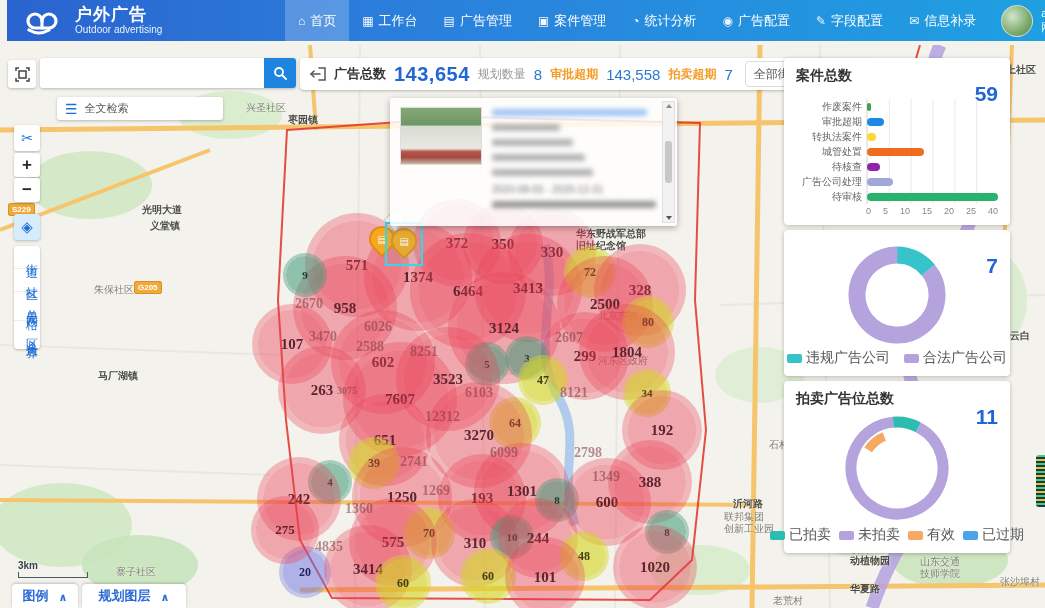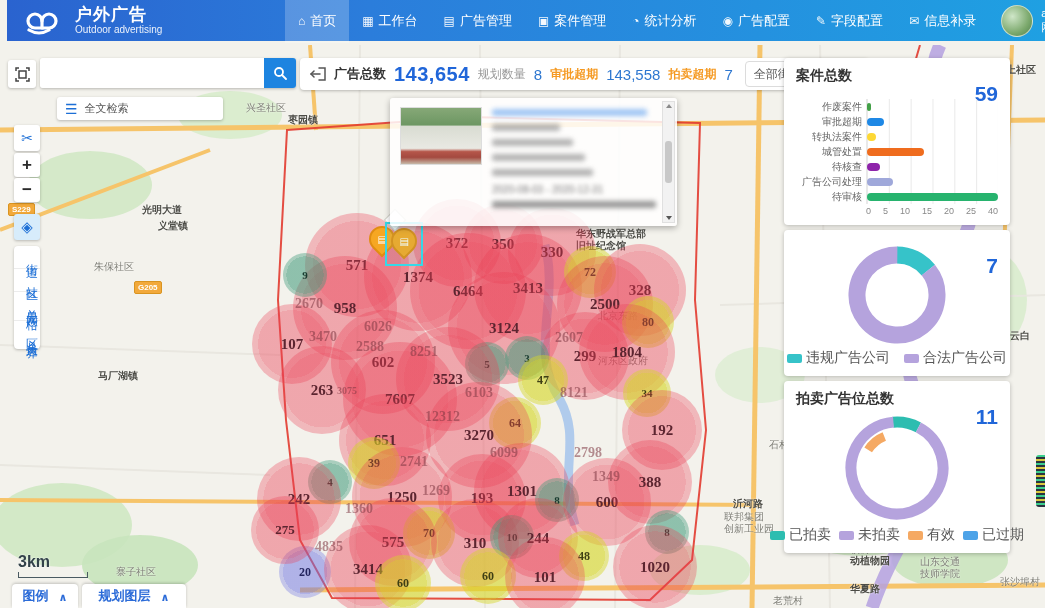--- a/index.html
+++ b/index.html
@@ -94,21 +94,21 @@
   .bar-label{text-align:right;line-height:15px;white-space:nowrap;}
   .bars-plot{position:relative;background:linear-gradient(to right,#e9e9e9 1px,transparent 1px);background-size:calc(100%/6) 100%;border-left:1px solid #e9e9e9;}
   .bar-row{height:15px;display:flex;align-items:center;}
   .bar{height:8px;border-radius:4px;}
   .axis{display:flex;justify-content:space-between;font-size:9px;color:#888;margin-top:2px;}
   .donut-wrap{display:flex;justify-content:center;margin:4px 0 2px;}
   .legend{display:flex;justify-content:center;gap:14px;flex-wrap:nowrap;}
   .legend-item{display:flex;align-items:center;gap:4px;font-size:14px;color:#555;cursor:pointer;white-space:nowrap;font-family:Liberation Serif, serif;}
   .legend-swatch{width:15px;height:9px;border-radius:2px;}
   
-  .scalebar{position:absolute;left:18px;bottom:30px;z-index:5;font-size:16px;font-weight:bold;color:#33424a;text-shadow:0 0 2px #fff;}
+  .scalebar{position:absolute;left:18px;bottom:30px;z-index:5;font-size:10px;font-weight:bold;color:#33424a;text-shadow:0 0 2px #fff;}
   .scalebar .bar-line{width:68px;height:5px;border:1.5px solid #4a5a62;border-top:none;margin-top:1px;}
   .bottom-panel{position:absolute;bottom:0;height:24px;background:#fff;border-radius:4px 4px 0 0;z-index:5;
     box-shadow:0 -1px 3px rgba(0,0,0,.2);display:flex;align-items:center;justify-content:center;gap:10px;
     color:#2b6bd8;font-size:13px;font-weight:bold;cursor:pointer;}
   .chev-up::after{content:"∧";font-size:11px;color:#2b6bd8;}
   .mini-widget{position:absolute;right:0;top:455px;width:9px;height:52px;background:#2a3340;border-radius:3px 0 0 3px;z-index:5;cursor:pointer;
     background-image:repeating-linear-gradient(to bottom,#3bcf8d 0 2px,#2a3340 2px 4px,#d8c93c 4px 6px,#2a3340 6px 8px);}
 </style>
 </head>
 <body>
@@ -468,24 +468,24 @@
 <div class="bubble faint" style="left: 560px; top: 385px; font-size: 14px;">8121</div>
 <div class="bubble faint" style="left: 425px; top: 409px; font-size: 14px;">12312</div>
 <div class="bubble faint" style="left: 400px; top: 454px; font-size: 14px;">2741</div>
 <div class="bubble faint" style="left: 490px; top: 445px; font-size: 14px;">6099</div>
 <div class="bubble faint" style="left: 574px; top: 445px; font-size: 14px;">2798</div>
 <div class="bubble faint" style="left: 592px; top: 469px; font-size: 14px;">1349</div>
 <div class="bubble faint" style="left: 345px; top: 501px; font-size: 14px;">1360</div>
 <div class="bubble faint" style="left: 422px; top: 483px; font-size: 14px;">1269</div>
 <div class="bubble faint" style="left: 315px; top: 539px; font-size: 14px;">4835</div>
 <div class="map-label dark" style="left: 142px; top: 204px;">光明大道</div>
-<div class="map-label dark" style="left: 150px; top: 220px; margin-left: 8px;">义堂镇</div>
+<div class="map-label dark" style="left: 150px; top: 220px;">义堂镇</div>
 <div class="map-label dark" style="left: 288px; top: 114px;">枣园镇</div>
 <div class="map-label" style="left: 246px; top: 102px;">兴圣社区</div>
-<div class="map-label" style="left: 94px; top: 261px;">朱保社区</div>
+<div class="map-label" style="left: 94px; top: 284px;">朱保社区</div>
 <div class="map-label dark" style="left: 98px; top: 370px;">马厂湖镇</div>
 <div class="map-label dark" style="left: 576px; top: 228px;">华东野战军总部
 旧址纪念馆</div>
 <div class="map-label" style="left: 598px; top: 310px;">北京东路</div>
 <div class="map-label" style="left: 598px; top: 355px;">河东区政府</div>
 <div class="map-label dark" style="left: 733px; top: 498px;">沂河路</div>
 <div class="map-label" style="left: 724px; top: 511px;">联邦集团
 创新工业园</div>
 <div class="map-label dark" style="left: 850px; top: 543px;">临沂
 动植物园</div>

